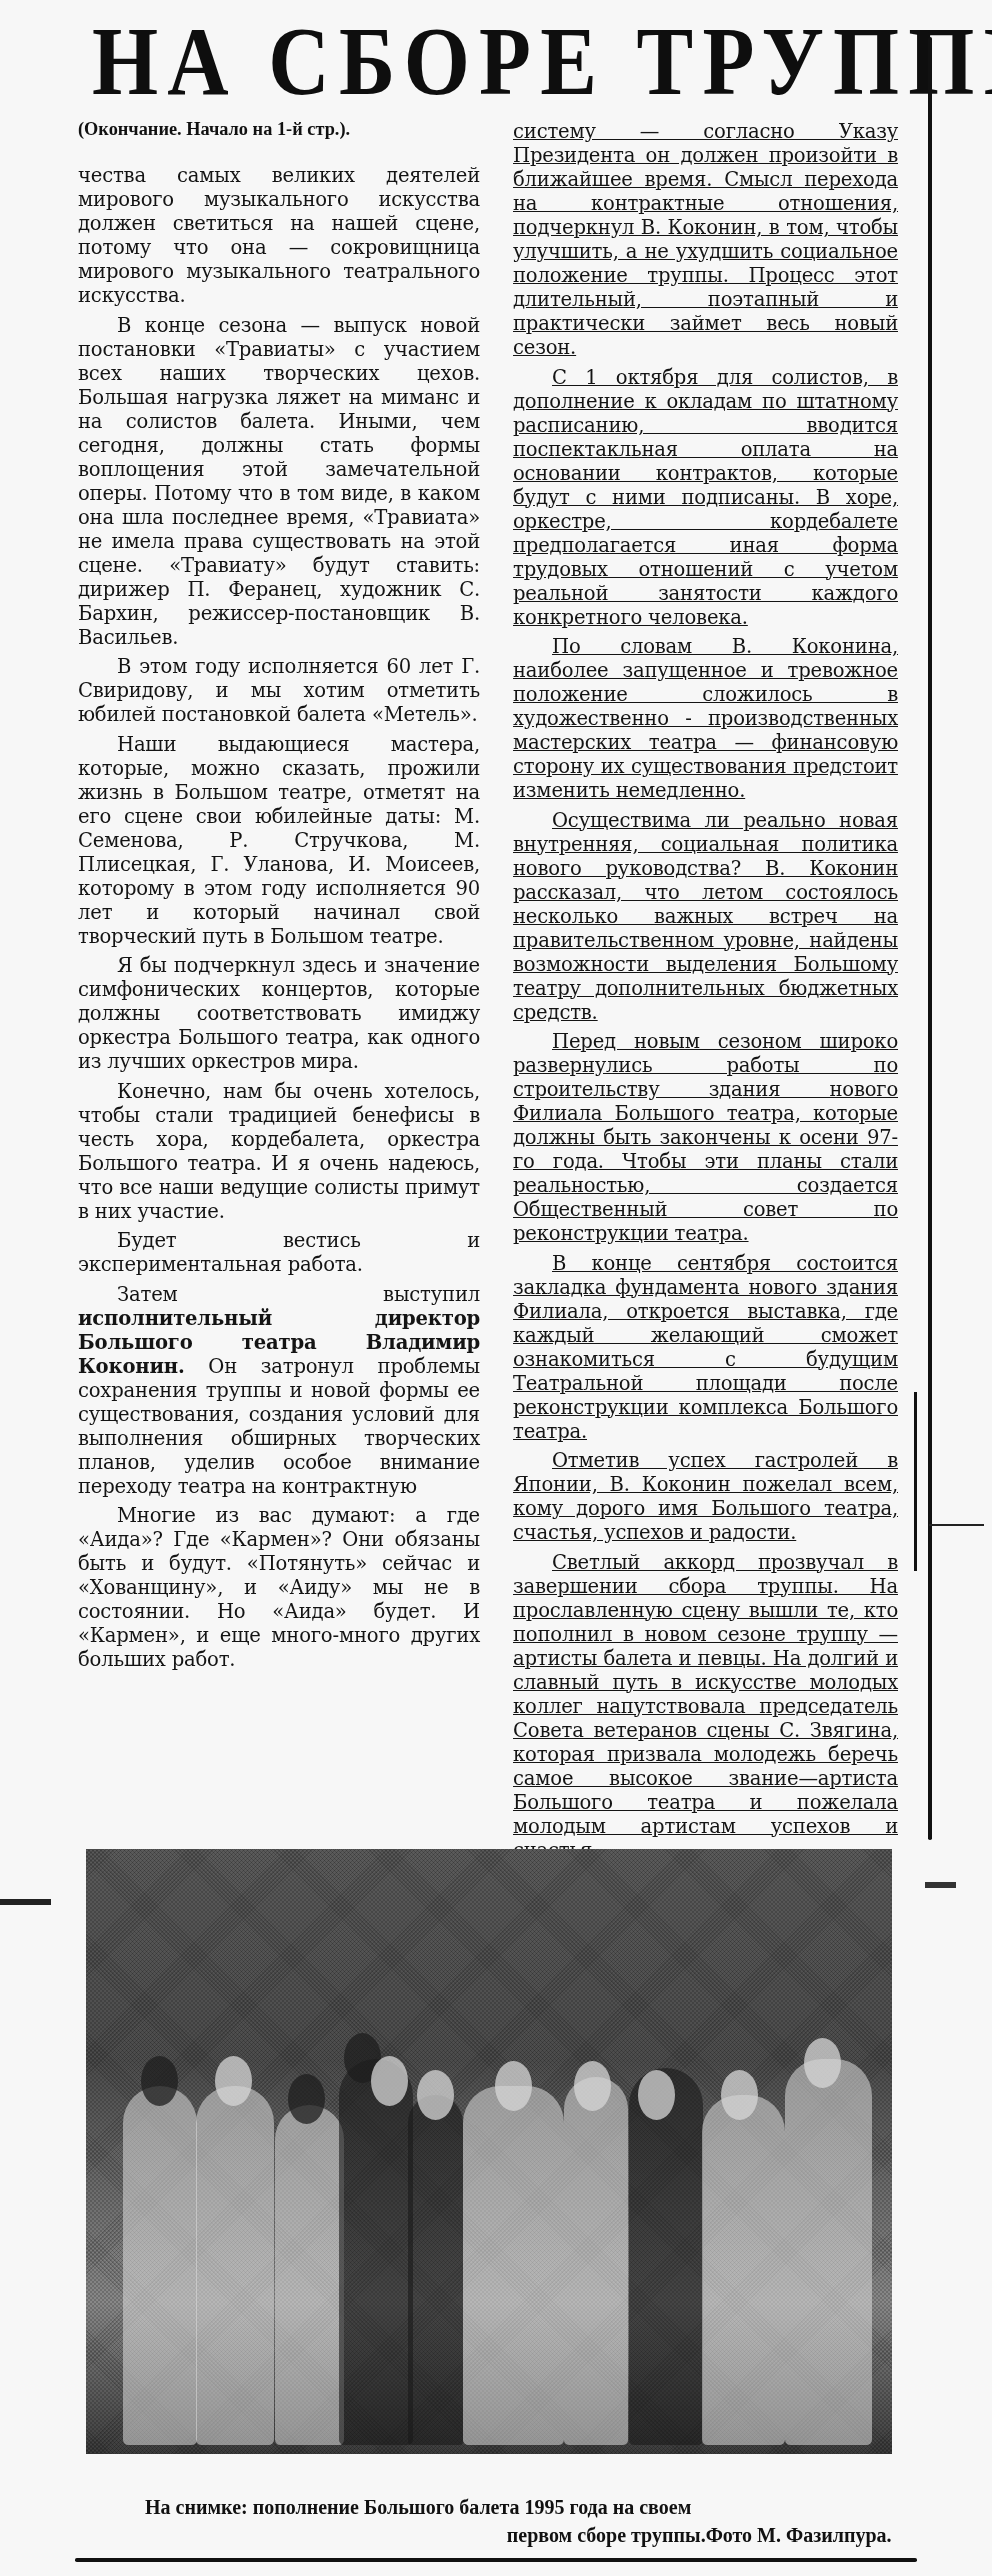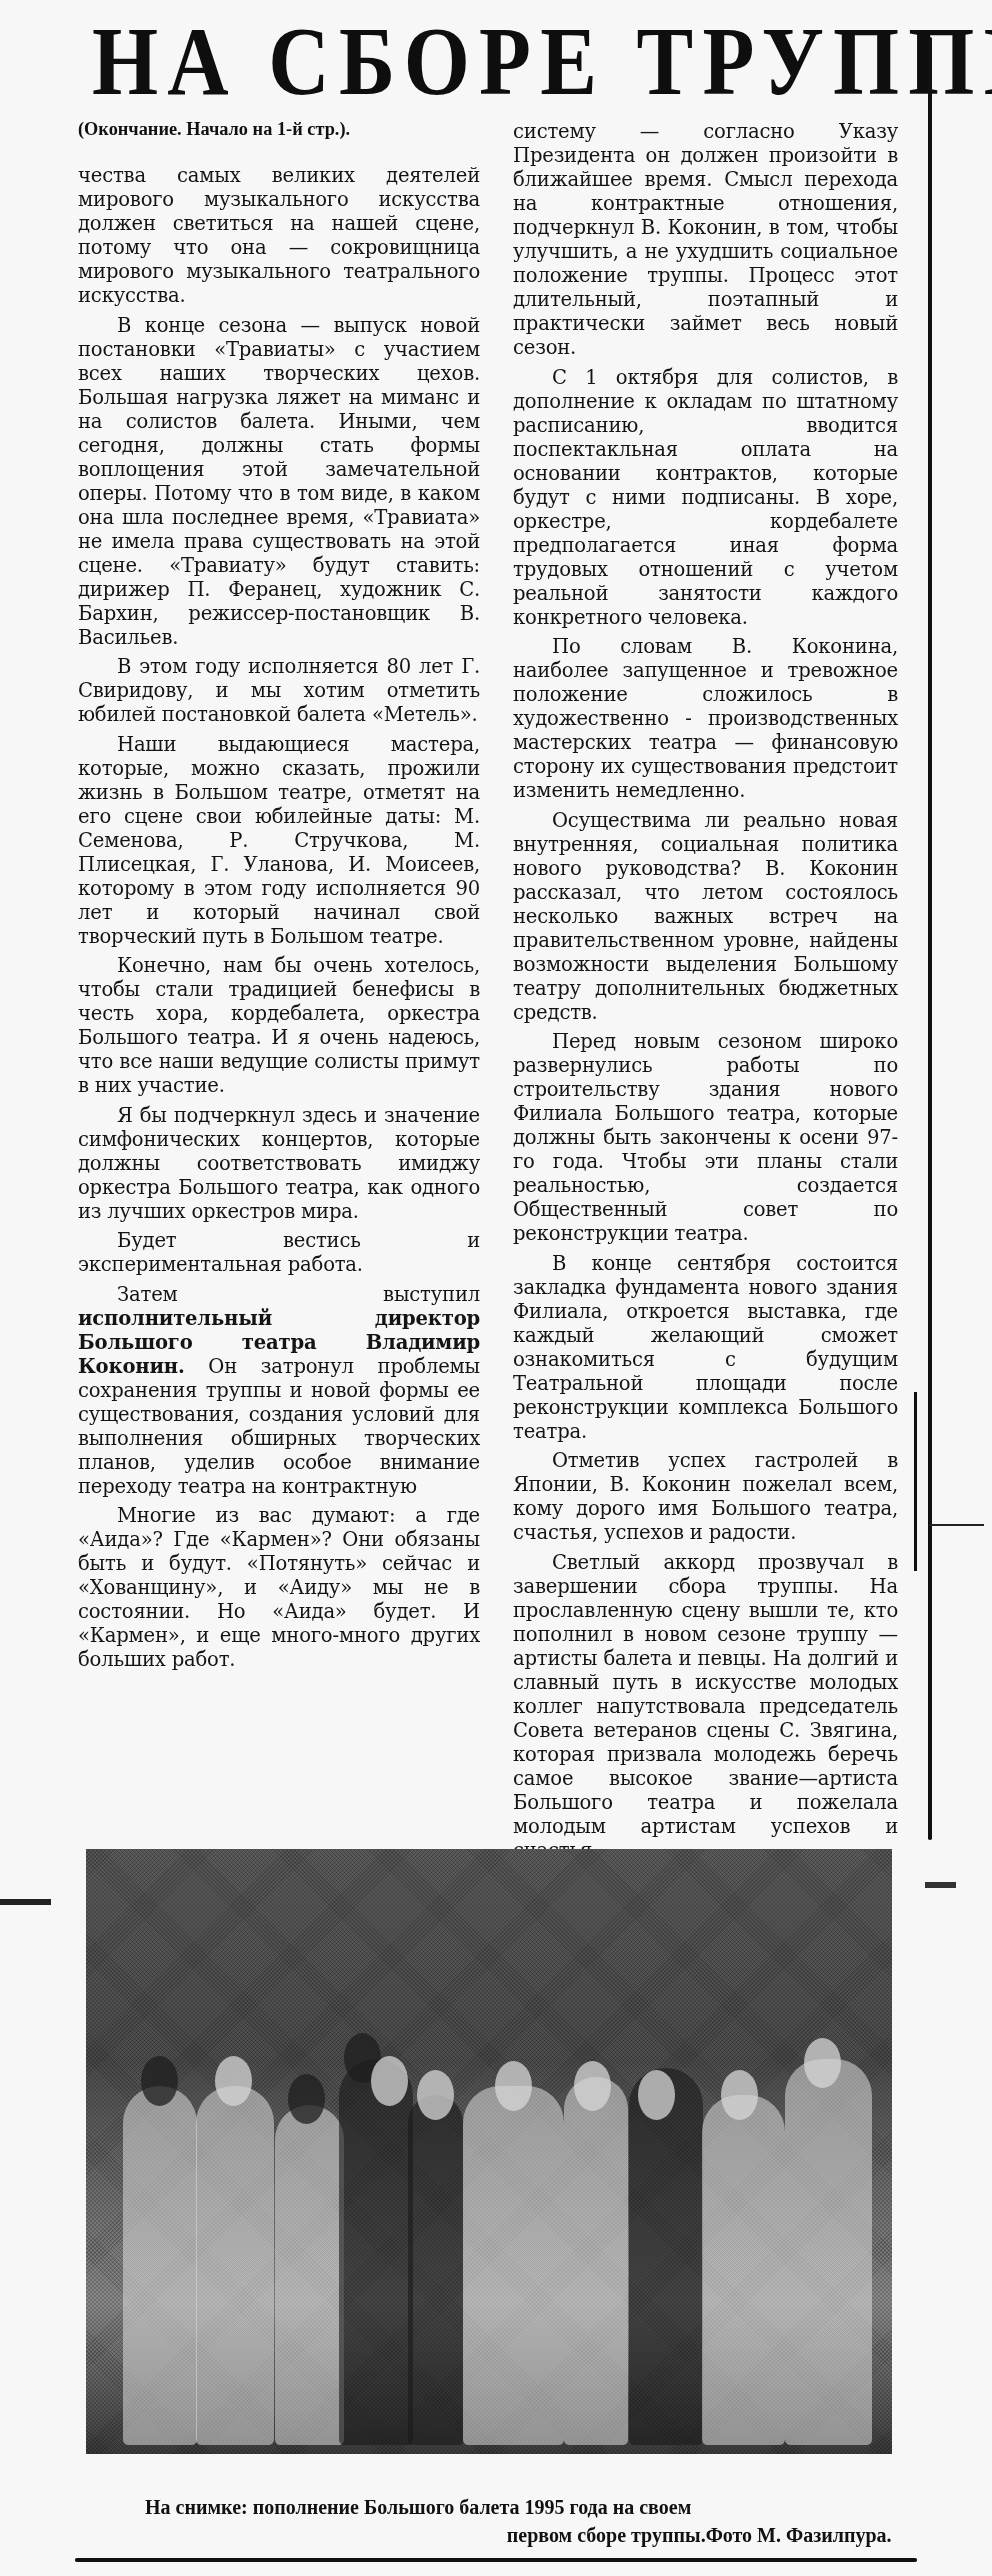--- a/index.html
+++ b/index.html
@@ -26,21 +26,21 @@
     font-size: 19.6px; line-height: 24px;
     text-align: justify;
     font-family: "DejaVu Serif", serif;
     letter-spacing: -0.2px;
     color: #141414;
   }
   .col p { margin: 0 0 5.5px 0; text-indent: 39px; hyphens: manual; }
   .col p.first { text-indent: 0; }
   .col p b { font-weight: bold; }
   .col-left { left: 78px; top: 164px; width: 402px; }
-  .col-right { left: 513px; top: 120px; width: 385px; }
+  .col-right { left: 513px; top: 120px; width: 385px; text-decoration: underline; }
 
   .continued {
     position: absolute; left: 78px; top: 118px; width: 405px;
     font-family: "Liberation Serif", serif; font-weight: bold;
     font-size: 19.3px; transform: scaleX(0.95); transform-origin: left;
   }
 
   .rule-v-right {
     position: absolute; left: 928px; top: 37px; width: 3.7px; height: 1803px;
     background: #111; border-radius: 1.8px;
@@ -103,24 +103,24 @@
   <div class="rule-v-inner"></div>
   <div class="rule-h-small"></div>
   <div class="rule-h-left"></div>
   <div class="rule-h-right"></div>
 
   <div class="continued">(Окончание. Начало на 1-й стр.).</div>
 
   <div class="col col-left">
     <p class="first">чества самых великих деятелей мирового музыкального искусства должен светиться на нашей сцене, потому что она — сокровищница мирового музыкального театрального искусства.</p>
     <p>В конце сезона — выпуск новой постановки «Травиаты» с участием всех наших творческих цехов. Большая нагрузка ляжет на миманс и на солистов балета. Иными, чем сегодня, должны стать формы воплощения этой замечательной оперы. Потому что в том виде, в каком она шла последнее время, «Травиата» не имела права существовать на этой сцене. «Травиату» будут ставить: дирижер П. Феранец, художник С. Бархин, режиссер-постановщик В. Васильев.</p>
-    <p>В этом году исполняется 80 лет Г. Свиридову, и мы хотим отметить юбилей постановкой балета «Метель».</p>
+    <p>В этом году исполняется 60 лет Г. Свиридову, и мы хотим отметить юбилей постановкой балета «Метель».</p>
     <p>Наши выдающиеся мастера, которые, можно сказать, прожили жизнь в Большом театре, отметят на его сцене свои юбилейные даты: М. Семенова, Р. Стручкова, М. Плисецкая, Г. Уланова, И. Моисеев, которому в этом году исполняется 90 лет и который начинал свой творческий путь в Большом театре.</p>
+    <p>Я бы подчеркнул здесь и значение симфонических концертов, которые должны соответствовать имиджу оркестра Большого театра, как одного из лучших оркестров мира.</p>
     <p>Конечно, нам бы очень хотелось, чтобы стали традицией бенефисы в честь хора, кордебалета, оркестра Большого театра. И я очень надеюсь, что все наши ведущие солисты примут в них участие.</p>
-    <p>Я бы подчеркнул здесь и значение симфонических концертов, которые должны соответствовать имиджу оркестра Большого театра, как одного из лучших оркестров мира.</p>
     <p>Будет вестись и экспериментальная работа.</p>
     <p>
       <span>Затем выступил</span>
       <b>исполнительный директор Большого театра Владимир Коконин.</b>
       <span>Он затронул проблемы сохранения труппы и новой формы ее существования, создания условий для выполнения обширных творческих планов, уделив особое внимание переходу театра на контрактную</span>
     </p>
     <p>Многие из вас думают: а где «Аида»? Где «Кармен»? Они обязаны быть и будут. «Потянуть» сейчас и «Хованщину», и «Аиду» мы не в состоянии. Но «Аида» будет. И «Кармен», и еще много-много других больших работ.</p>
   </div>
 
   <div class="col col-right">

